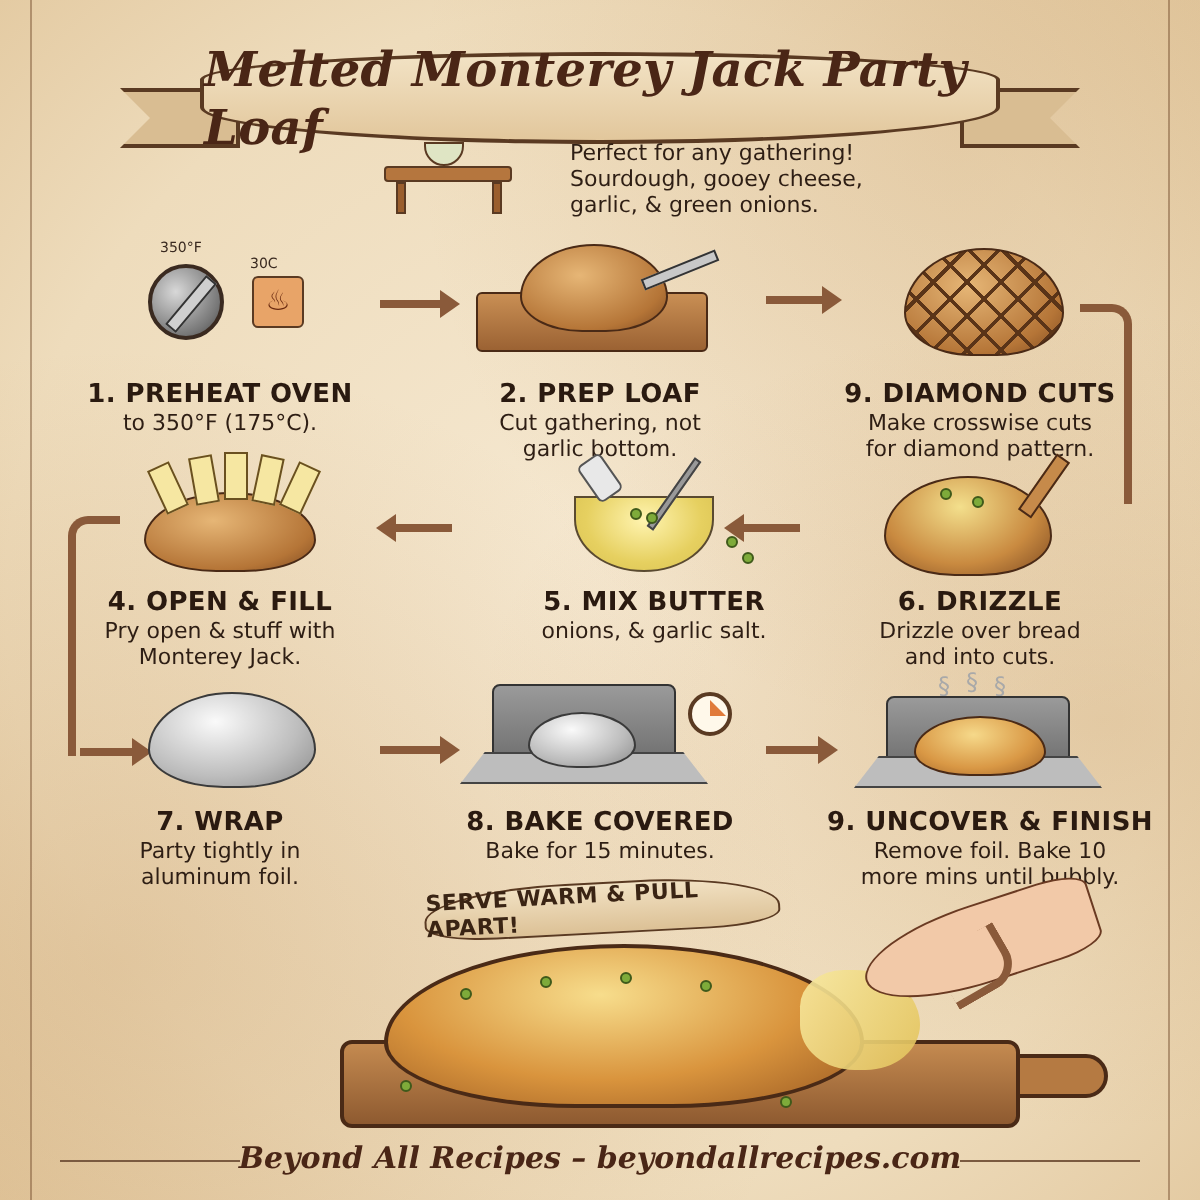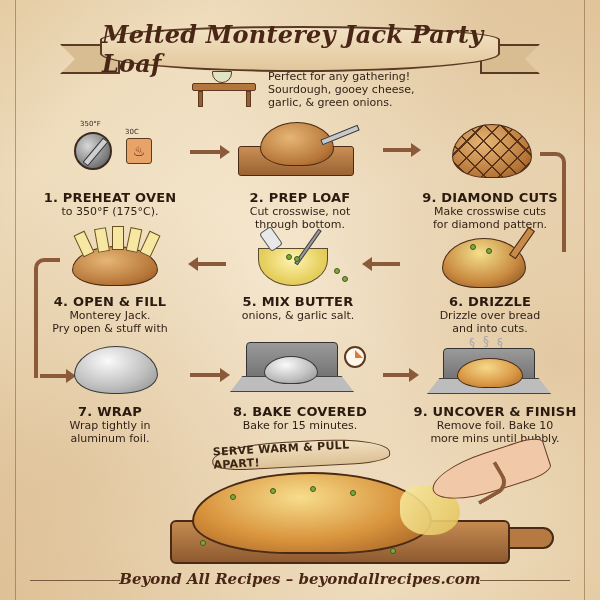--- a/index.html
+++ b/index.html
@@ -25,21 +25,21 @@
   .title-banner .tail.r { right: -10px; clip-path: polygon(0 0,100% 0,75% 50%,100% 100%,0 100%); }
   .title-banner .ribbon {
     position: absolute; left: 30px; right: 30px; top: 4px; height: 46px;
     background: linear-gradient(#f2e2c4, #e2c79c);
     border: 2px solid #5a3a22; border-radius: 50% 50% 50% 50% / 30% 30% 40% 40%;
     display: flex; align-items: center; justify-content: center;
   }
   .title-text { font-family: "DejaVu Serif", serif; font-style: italic; font-weight: bold; font-size: 24px; color: #4a2616; letter-spacing: 0.2px; }
 
   
-  .intro { position: absolute; left: 190px; top: 64px; width: 260px; height: 50px; display: flex; align-items: center; gap: 8px; }
+  .intro { position: absolute; left: 190px; top: 64px; width: 260px; height: 50px; display: flex; align-items: center; gap: 25px; }
   .intro .table-icon { width: 70px; height: 40px; position: relative; }
   .table-top { position: absolute; left: 2px; top: 14px; width: 64px; height: 8px; background: #b5763e; border: 1px solid #5a3a22; border-radius: 2px; }
   .table-leg { position: absolute; top: 22px; width: 5px; height: 16px; background: #9a5e2d; border: 1px solid #5a3a22; }
   .bowl-mini { position: absolute; left: 22px; top: 2px; width: 20px; height: 12px; background: #dfe5c4; border: 1px solid #5a3a22; border-radius: 0 0 10px 10px; }
   .intro-text { font-size: 11px; line-height: 13px; color: #2e1e14; }
 
   
   .step { position: absolute; width: 180px; text-align: center; }
   .step .art { height: 68px; position: relative; margin: 0 auto; }
   .step .label { font-size: 13px; font-weight: bold; color: #2a1a10; margin-top: 4px; letter-spacing: 0.2px; }
@@ -122,22 +122,22 @@
 
 <div class="arrow right" style="left:190px; top:150px; width:30px;"></div>
 
 <div class="step" style="left:210px; top:112px;">
   <div class="art" style="width:160px; height:74px;">
     <div class="board" style="left:18px; top:34px; width:116px; height:30px;"></div>
     <div class="loaf" style="left:40px; top:10px; width:74px; height:44px;"></div>
     <div style="position:absolute; left:100px; top:20px; width:40px; height:6px; background:#c8c8c8; border:1px solid #333; transform:rotate(-22deg);"></div>
   </div>
   <div class="label">2. PREP LOAF</div>
-  <div class="desc">Cut crosswise, not</div>
-  <div class="desc">through bottom.</div>
+  <div class="desc">Cut gathering, not</div>
+  <div class="desc">garlic bottom.</div>
 </div>
 
 <div class="arrow right" style="left:383px; top:148px; width:28px;"></div>
 
 <div class="step" style="left:400px; top:118px;">
   <div class="art" style="width:120px;">
     <div class="loaf" style="left:22px; top:6px; width:80px; height:54px; background:repeating-linear-gradient(45deg, transparent 0 10px, #5a3418 10px 12px), repeating-linear-gradient(-45deg, transparent 0 10px, #5a3418 10px 12px), radial-gradient(ellipse at 40% 35%, #e6b676, #b57537 70%, #7e4a22);"></div>
   </div>
   <div class="label">9. DIAMOND CUTS</div>
   <div class="desc">Make crosswise cuts</div>
@@ -151,27 +151,27 @@
 <div class="step" style="left:20px; top:226px;">
   <div class="art" style="width:140px; height:64px;">
     <div class="loaf" style="left:32px; top:20px; width:86px; height:40px;"></div>
     <div class="cheese" style="left:38px; top:6px; transform:rotate(-25deg);"></div>
     <div class="cheese" style="left:56px; top:2px; transform:rotate(-10deg);"></div>
     <div class="cheese" style="left:72px; top:0px;"></div>
     <div class="cheese" style="left:88px; top:2px; transform:rotate(12deg);"></div>
     <div class="cheese" style="left:104px; top:6px; transform:rotate(25deg);"></div>
   </div>
   <div class="label">4. OPEN &amp; FILL</div>
+  <div class="desc">Pry open &amp; stuff with</div>
   <div class="desc">Monterey Jack.</div>
-  <div class="desc">Pry open &amp; stuff with</div>
 </div>
 
 <div class="arrow left" style="left:198px; top:262px; width:28px;"></div>
 
-<div class="step" style="left:208px; top:226px;">
+<div class="step" style="left:237px; top:226px;">
   <div class="art" style="width:140px; height:64px;">
     <div class="bowl" style="left:30px; top:22px; width:70px; height:38px;"></div>
     <div style="position:absolute; left:36px; top:2px; width:14px; height:22px; background:#e8e8e8; border:1px solid #555; border-radius:3px; transform:rotate(-35deg);"></div>
     <div style="position:absolute; left:78px; top:0px; width:4px; height:42px; background:#999; border:1px solid #444; transform:rotate(35deg);"></div>
     <div class="onion" style="left:58px; top:28px;"></div>
     <div class="onion" style="left:66px; top:30px;"></div>
     <div class="onion" style="left:106px; top:42px;"></div>
     <div class="onion" style="left:114px; top:50px;"></div>
   </div>
   <div class="label">5. MIX BUTTER</div>
@@ -192,21 +192,21 @@
   <div class="desc">and into cuts.</div>
 </div>
 
 <div class="arrow right" style="left:40px; top:374px; width:26px;"></div>
 
 <div class="step" style="left:20px; top:336px;">
   <div class="art" style="width:140px; height:64px;">
     <div class="foil" style="left:34px; top:10px; width:84px; height:48px;"></div>
   </div>
   <div class="label">7. WRAP</div>
-  <div class="desc">Wrap tightly in</div>
+  <div class="desc">Party tightly in</div>
   <div class="desc">aluminum foil.</div>
 </div>
 
 <div class="arrow right" style="left:190px; top:373px; width:30px;"></div>
 
 <div class="step" style="left:210px; top:342px;">
   <div class="art" style="width:160px; height:58px;">
     <div class="oven" style="left:26px; top:0px; width:92px; height:40px;"></div>
     <div class="tray" style="left:10px; top:34px; width:124px; height:16px;"></div>
     <div class="foil" style="left:44px; top:14px; width:54px; height:28px;"></div>

